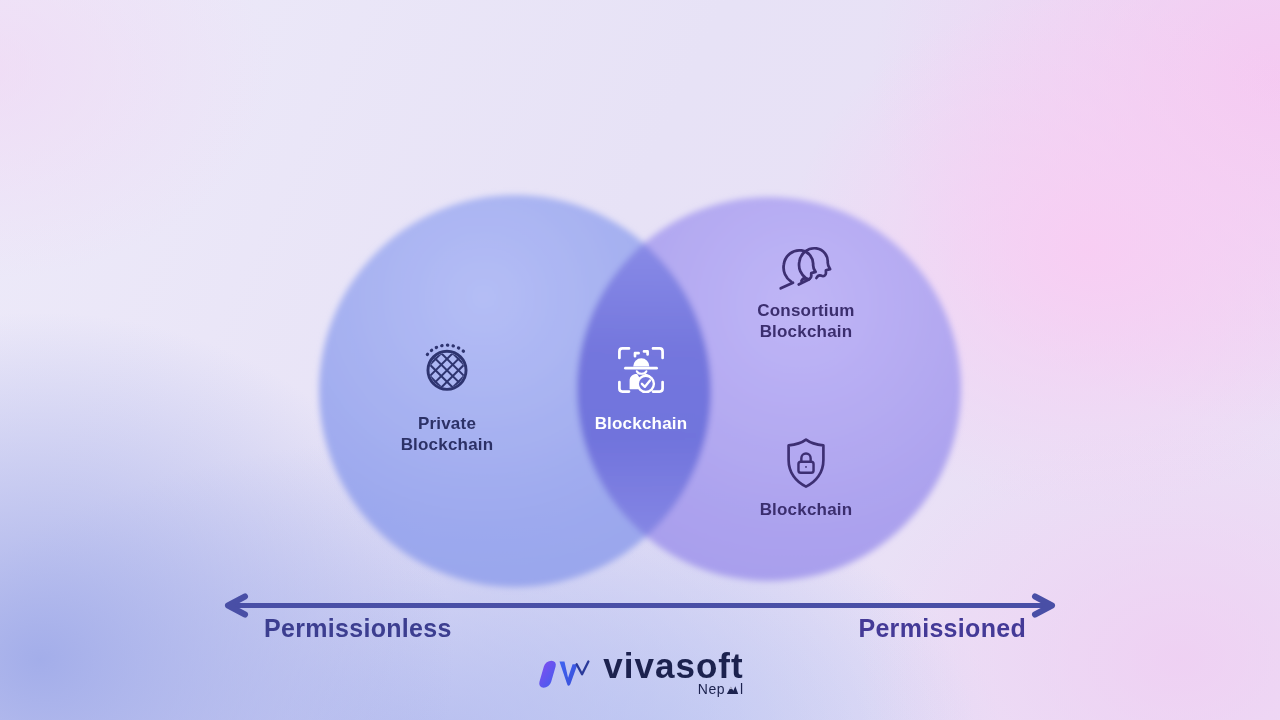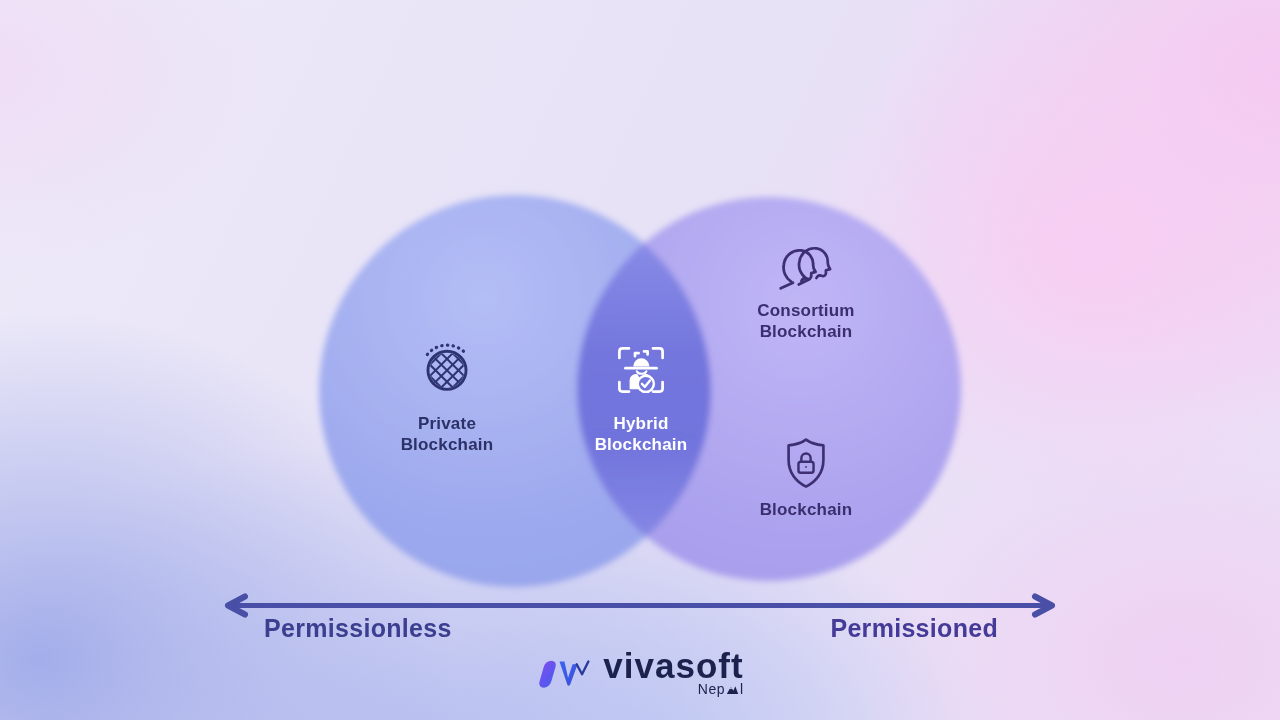--- a/index.html
+++ b/index.html
@@ -45,21 +45,21 @@
   .icon-hybrid     { left:611px; top:340px; }
   .icon-consortium { left:771px; top:240px; }
   .icon-private    { left:777px; top:433px; }
 
   
   .axis-svg { position:absolute; left:215px; top:593px; }
   .axis-label {
     position:absolute; top:614px; font-size:25px; font-weight:700; letter-spacing:.3px;
   }
   .axis-left  { left:264px;  color:#3c3e90; }
-  .axis-right { right:282px; color:#443a97;margin-left:23px; }
+  .axis-right { right:254px; color:#443a97;margin-left:23px; }
 
   
   .footer {
     position:absolute; left:0; top:648px; width:1280px;
     display:flex; justify-content:center; align-items:flex-start; gap:11px;
   }
   .brand-mark { margin-top:7px; }
   .brand-col { display:flex; flex-direction:column; }
   .brand-name {
     font-size:35px; font-weight:800; color:#1c224e; letter-spacing:1px; line-height:36px;
@@ -170,21 +170,20 @@
       <path stroke-width="4.2" d="M42,49 V43 A8,8 0 0 1 58,43 V49"></path>
       <circle cx="50" cy="58" r="1.6" fill="#3d2f72" stroke="none"></circle>
     </g>
   </svg>
 
   <div class="region-label lbl-public">
     <div>Private</div>
     <div>Blockchain</div>
   </div>
   <div class="region-label lbl-hybrid">
-    <div>Hybrid</div>
     <div>Blockchain</div>
   </div>
   <div class="region-label lbl-consortium">
     <div>Consortium</div>
     <div>Blockchain</div>
   </div>
   <div class="region-label lbl-private">
     <div>Blockchain</div>
   </div>
 

